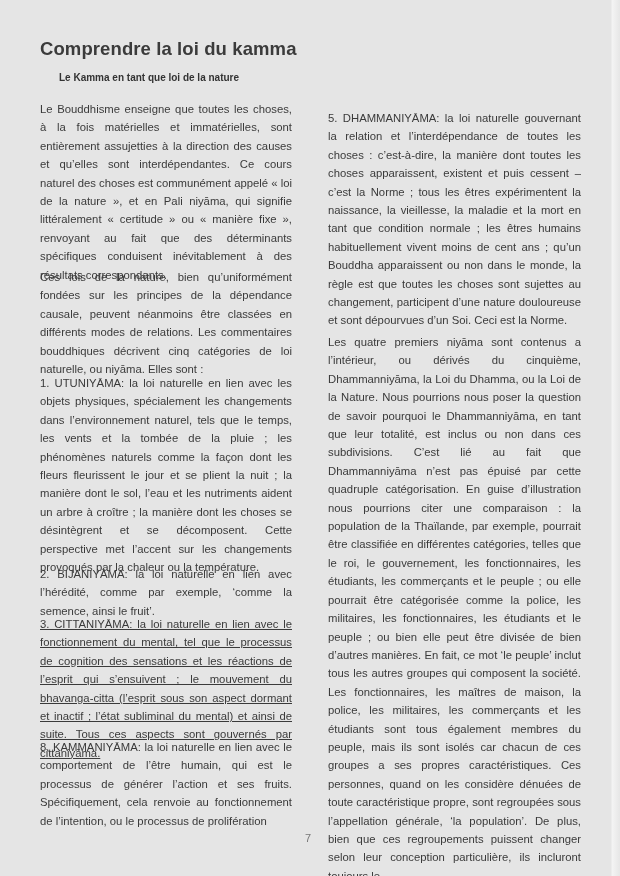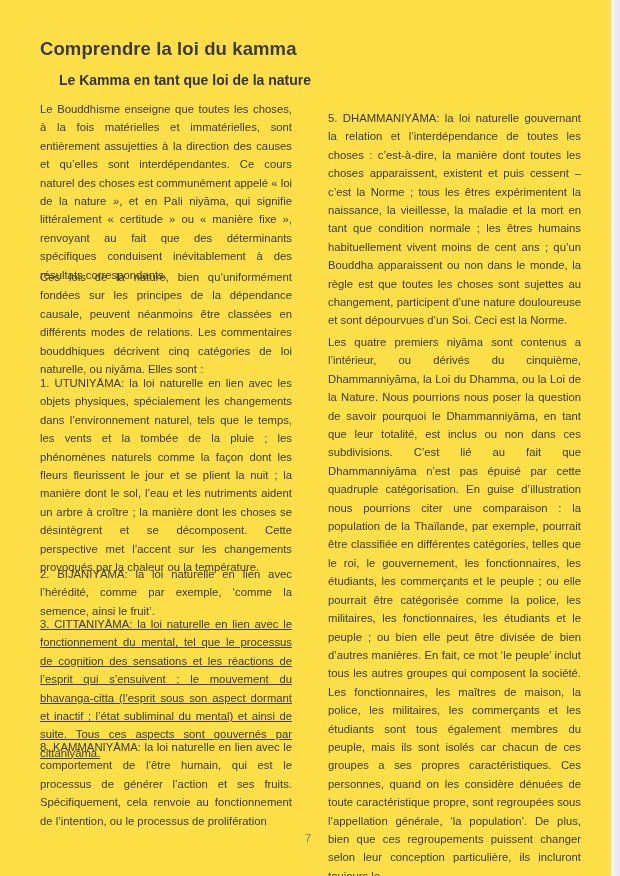--- a/index.html
+++ b/index.html
@@ -1,25 +1,25 @@
 <!DOCTYPE html>
 <html><head>
 <meta charset="utf-8">
 <style>
   * { margin: 0; padding: 0; box-sizing: border-box; }
   html, body { width: 620px; height: 876px; overflow: hidden; background: #ffffff; }
   body { position: relative; font-family: "Liberation Sans", "DejaVu Sans", sans-serif; color: #3a3a3a; }
 
-  .page { position: absolute; left: 0; top: 0; width: 620px; height: 876px; background: #fde047; }
+  .page { position: absolute; left: 0; top: 0; width: 620px; height: 876px; background: #e5e5e5; }
   .scan-edge { position: absolute; right: 0; top: 0; width: 8px; height: 876px;
                background: linear-gradient(to right, #f4f4f4, #e6e6e6); }
   .scan-edge-line { position: absolute; right: 8px; top: 0; width: 1px; height: 876px; background: #ececec; }
 
   .title { position: absolute; left: 40px; top: 38px; font-size: 18.5px; font-weight: bold; color: #3b3b3b; letter-spacing: 0.1px; white-space: nowrap; }
-  .subtitle { position: absolute; left: 40px; top: 72px; font-size: 14px; font-weight: bold; color: #333; white-space: nowrap; padding-left: 19px; }
+  .subtitle { position: absolute; left: 40px; top: 72px; font-size: 10px; font-weight: bold; color: #333; white-space: nowrap; padding-left: 19px; }
 
   .para { position: absolute; font-size: 11.3px; line-height: 18.4px; text-align: justify; color: #3a3a3a; }
   .para.left { left: 40px; width: 252px; }
   .para.right { left: 328px; width: 253px; }
 
   .page-number { position: absolute; left: 305px; top: 832px; font-size: 11px; color: #777; }
 </style>
 </head>
 <body>
 

